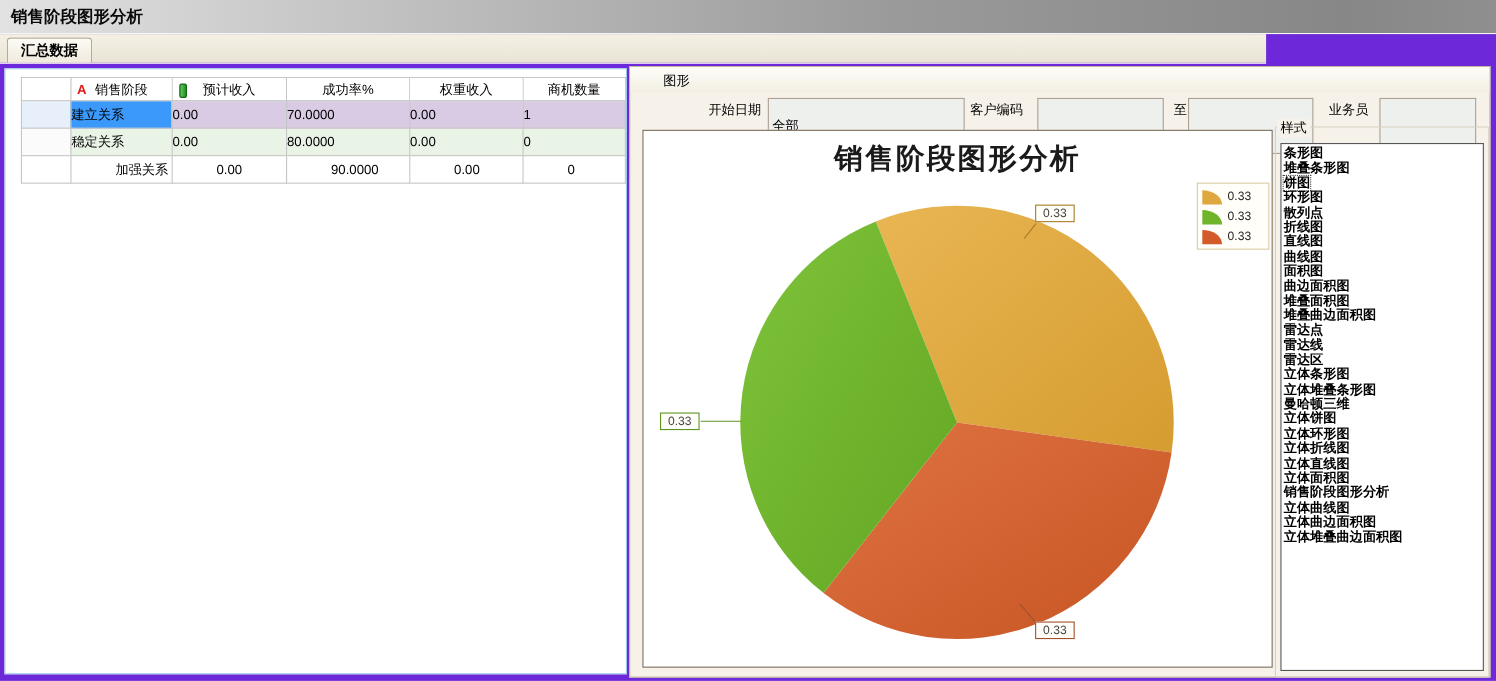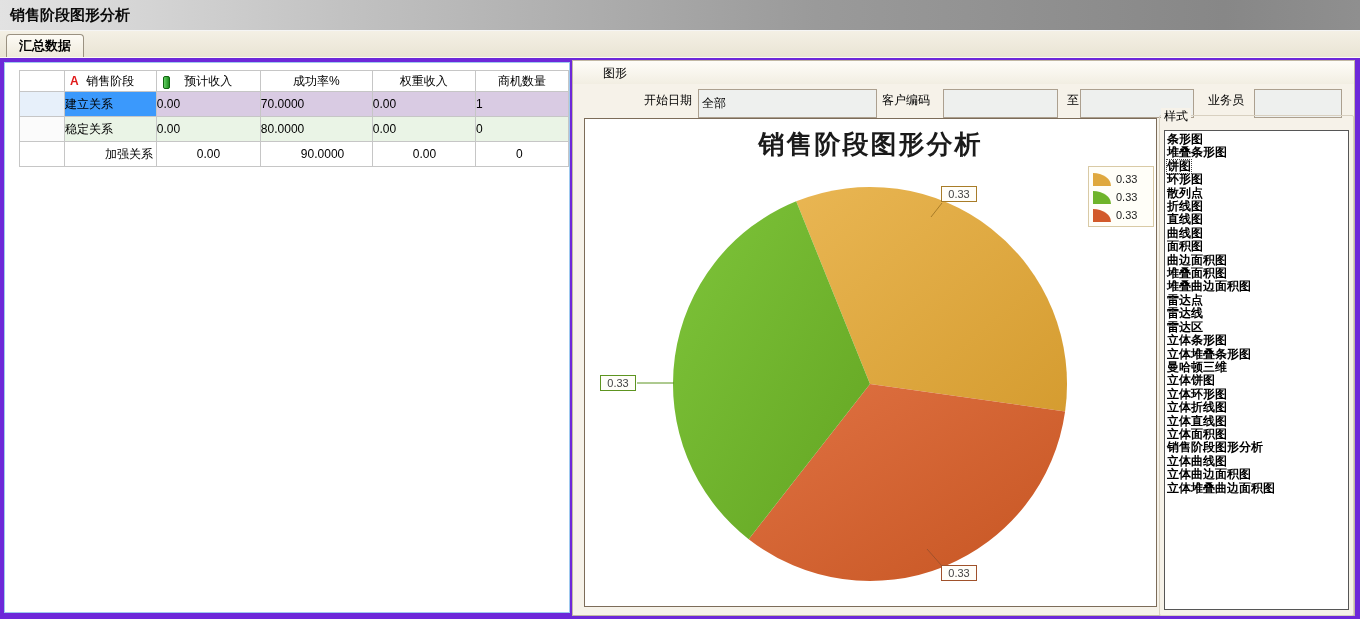--- a/index.html
+++ b/index.html
@@ -6,21 +6,21 @@
   body{font-family:"Liberation Sans","DejaVu Sans",sans-serif;}
   .screen{position:relative;width:1360px;height:619px;background:#6d28d9;overflow:hidden;}
 
   
   .titlebar{position:absolute;left:0;top:0;width:1360px;height:30px;
     background:linear-gradient(to right,#e2e2e2 0%,#c2c2c2 25%,#9a9a9a 60%,#878787 90%,#8f8f8f 100%);
     border-bottom:1px solid #f5f5f5;}
   .titlebar .wtitle{position:absolute;left:10px;top:6px;font-size:15px;font-weight:bold;color:#0a0a0a;}
 
   
-  .tabstrip{position:absolute;left:0;top:31px;width:1360px;height:26px;
+  .tabstrip{position:absolute;left:0;top:31px;width:1151px;height:26px;
     background:linear-gradient(to bottom,#f4f0e5,#e9e4d4);border-bottom:1px solid #fbf9f2;text-align:right;}
   .tab{position:absolute;left:6px;bottom:0;height:22px;padding:0 12px;
     background:linear-gradient(to bottom,#fdfbf5,#efeadc);
     border:1px solid #9a9181;border-bottom:none;border-radius:4px 4px 0 0;
     font-size:13px;font-weight:bold;color:#000;line-height:22px;}
 
   
   .left-panel{position:absolute;left:4px;top:62px;width:564px;height:549px;
     background:#fff;border:1px solid #9ecaef;}
   table.grid{border-collapse:collapse;position:absolute;left:14px;top:7px;font-size:12px;color:#000;}
@@ -43,21 +43,21 @@
 
   
   .right-panel{position:absolute;left:572px;top:60px;width:781px;height:554px;
     background:#f6f2e9;border:1px solid #c2b8a4;}
   .rp-header{position:absolute;left:0;top:0;width:100%;height:23px;
     background:linear-gradient(to bottom,#fefdf9,#f2eee2);}
   .rp-header .rp-title{position:absolute;left:6px;top:4px;font-size:12px;color:#000;margin-left:24px;}
 
   .flt-label{position:absolute;top:31px;font-size:12px;color:#000;}
   .flt-field{position:absolute;top:28px;height:19px;background:#eef0ee;border:1px solid #aca08f;
-    font-size:12px;color:#000;padding:4px 3px;line-height:19px;overflow:hidden;}
+    font-size:12px;color:#000;padding:15px 3px;line-height:19px;overflow:hidden;}
   #fld-start{left:125px;width:171px;}
   #fld-cust{left:370px;width:107px;}
   #fld-to{left:507px;width:106px;}
   #fld-sales{left:681px;width:80px;}
   #lbl-start{left:71px;} #lbl-cust{left:309px;} #lbl-to{left:494px;} #lbl-sales{left:635px;}
 
   
   .chart-box{position:absolute;left:11px;top:57px;width:571px;height:487px;
     background:#fff;border:1px solid #7c6c59;}
   .chart-title{position:absolute;left:0;top:8px;width:100%;text-align:center;

